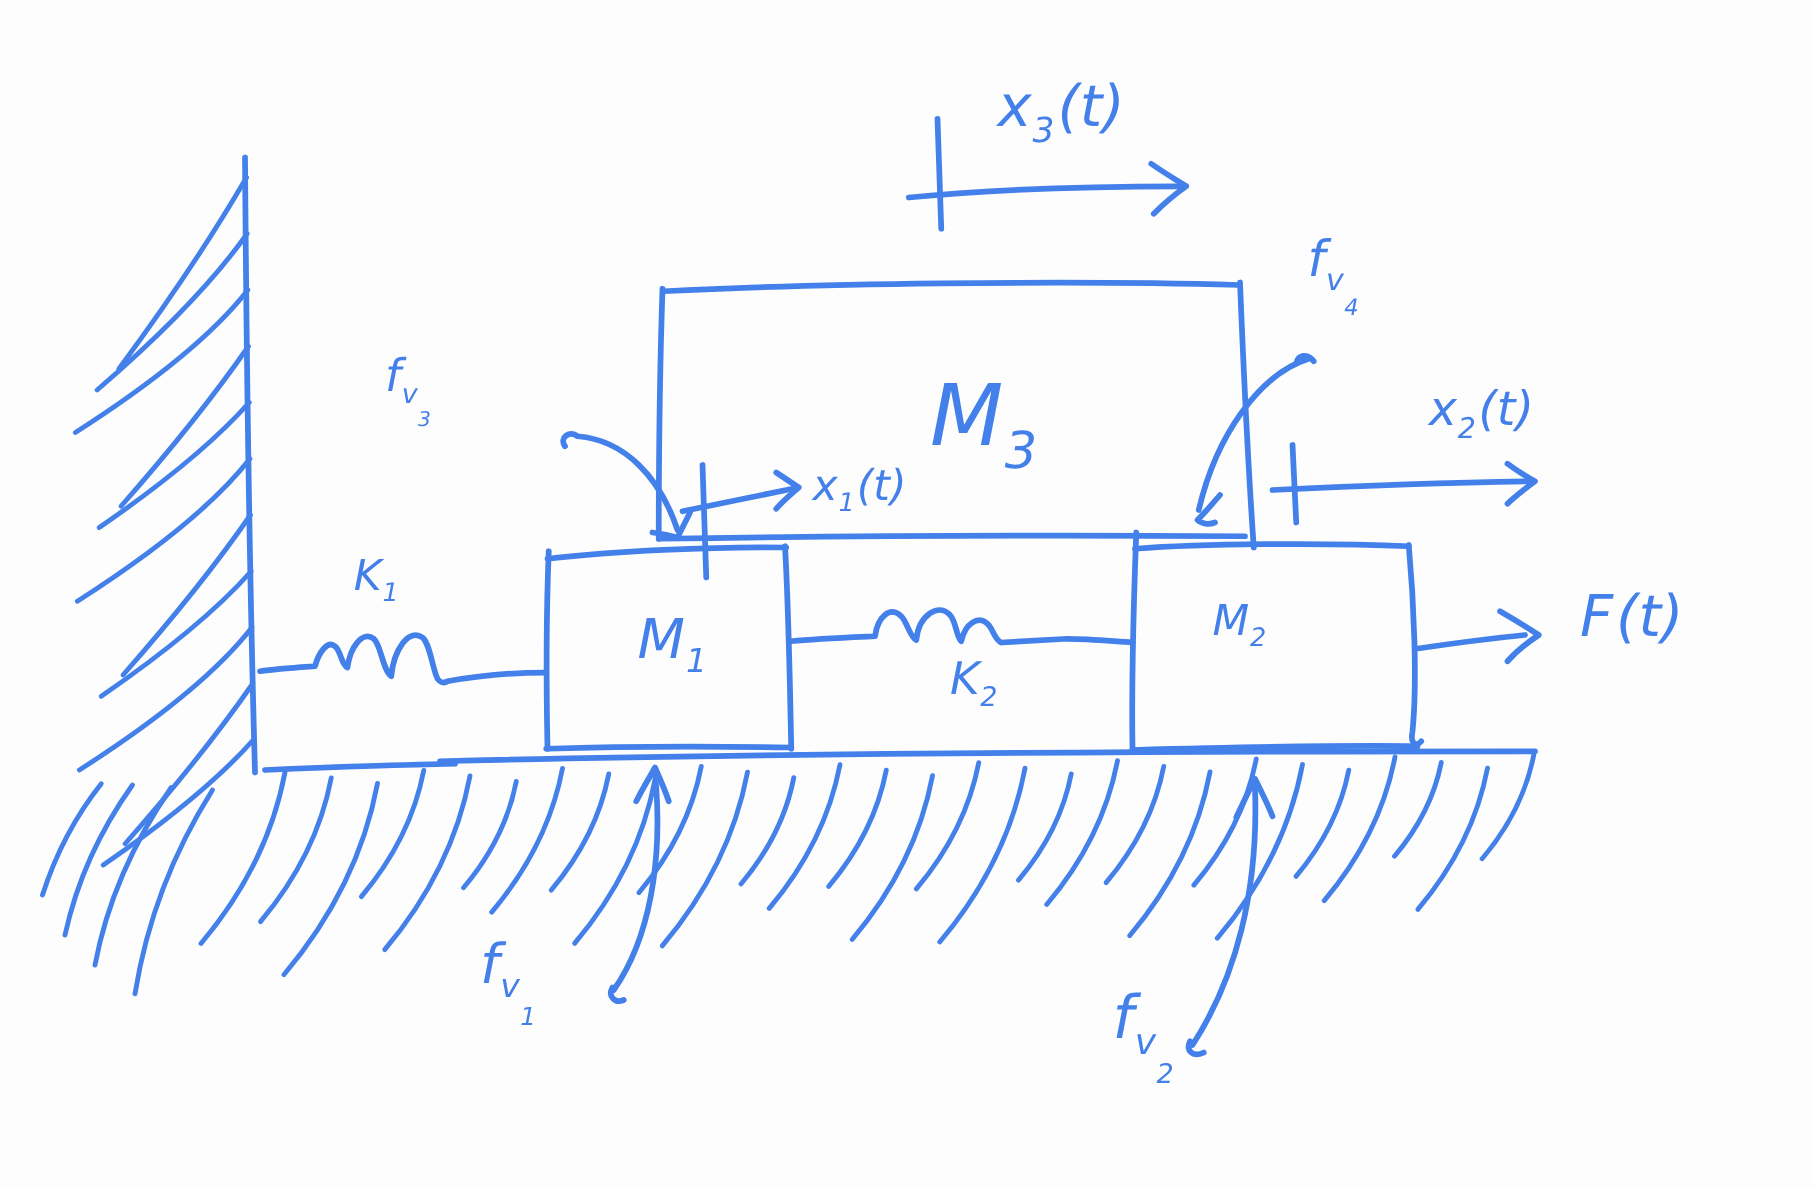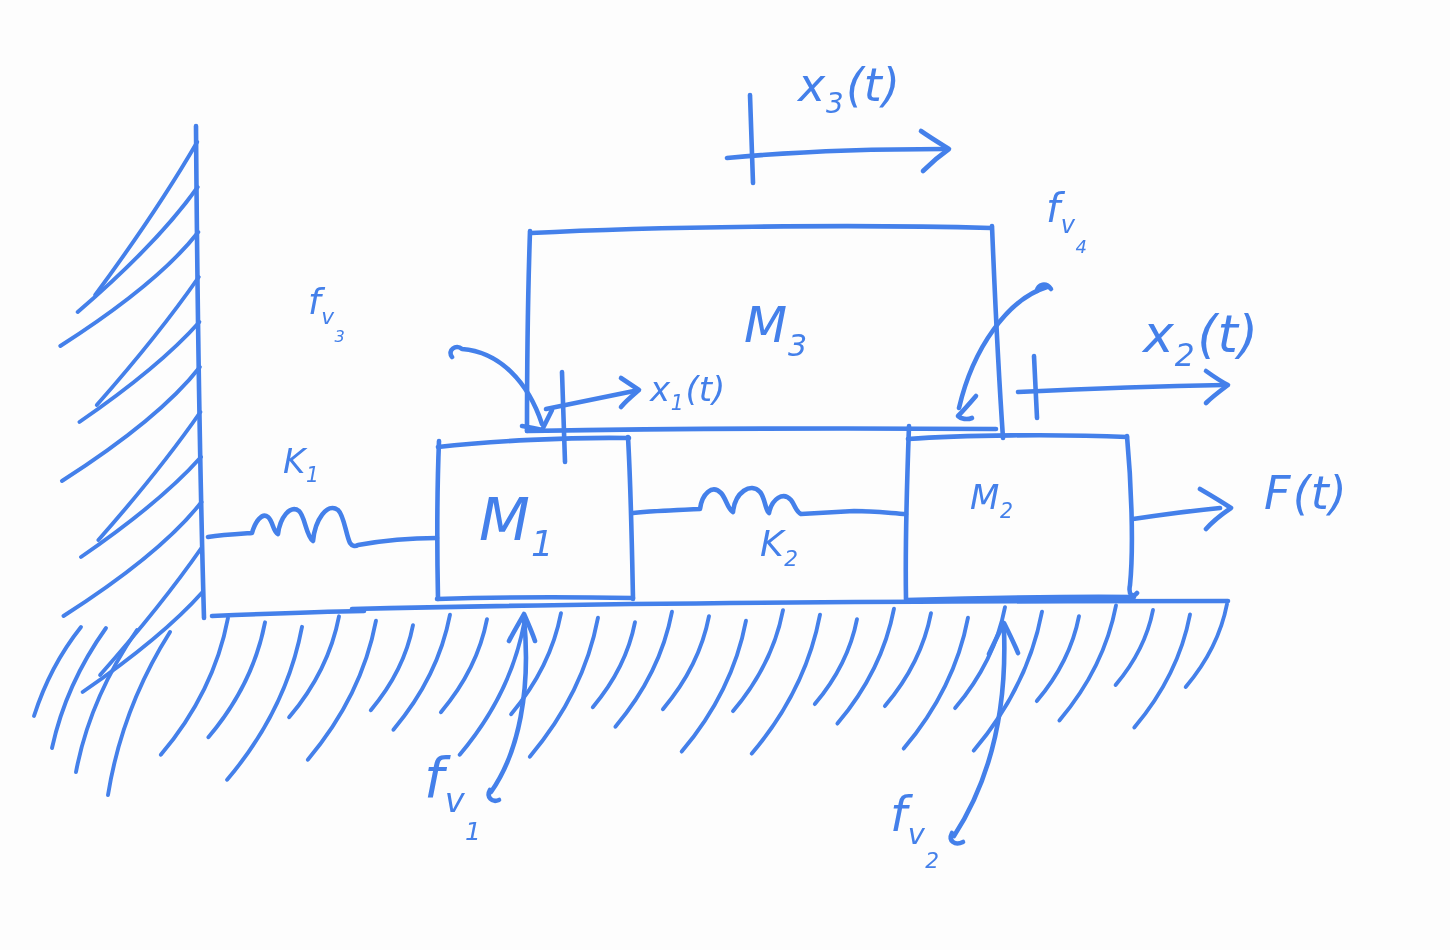--- a/index.html
+++ b/index.html
@@ -162,37 +162,37 @@
 
     <g>
       <path class="main-stroke" d="M 963,842 C 955,846 948,841 952,833"></path>
       <path class="main-stroke" d="M 954,836 C 989,782 1007,712 1004,630"></path>
       <path class="main-stroke" d="M 989,654 C 994,643 999,633 1004,623 C 1009,633 1014,643 1018,653"></path>
     </g>
   </svg>
 
   <div class="lbl" style="left:798px;top:62px;font-size:46px"><span class="main">x</span><span class="sub">3</span><span class="tail">(t)</span></div>
 
-  <div class="lbl" style="left:1143px;top:308px;font-size:52px"><span class="main">x</span><span class="sub">2</span><span class="tail">(t)</span></div>
+  <div class="lbl" style="left:1143px;top:308px;font-size:38px"><span class="main">x</span><span class="sub">2</span><span class="tail">(t)</span></div>
 
   <div class="lbl" style="left:650px;top:372px;font-size:34px"><span class="main">x</span><span class="sub">1</span><span class="tail">(t)</span></div>
 
   <div class="lbl" style="left:1264px;top:470px;font-size:46px"><span class="main">F</span><span class="tail">(t)</span></div>
 
-  <div class="lbl" style="left:744px;top:300px;font-size:50px"><span class="main">M</span><span class="sub">3</span></div>
+  <div class="lbl" style="left:744px;top:300px;font-size:68px"><span class="main">M</span><span class="sub">3</span></div>
 
-  <div class="lbl" style="left:479px;top:490px;font-size:59px"><span class="main">M</span><span class="sub">1</span></div>
+  <div class="lbl" style="left:510px;top:490px;font-size:44px"><span class="main">M</span><span class="sub">1</span></div>
 
   <div class="lbl" style="left:970px;top:480px;font-size:34px"><span class="main">M</span><span class="sub">2</span></div>
 
   <div class="lbl" style="left:283px;top:444px;font-size:34px"><span class="main">K</span><span class="sub">1</span></div>
 
   <div class="lbl" style="left:760px;top:526px;font-size:36px"><span class="main">K</span><span class="sub">2</span></div>
 
   <div class="lbl" style="left:308px;top:284px;font-size:36px"><span class="main">f</span><span class="sub">v</span><span class="subsub">3</span></div>
 
   <div class="lbl" style="left:1046px;top:188px;font-size:40px"><span class="main">f</span><span class="sub">v</span><span class="subsub">4</span></div>
 
-  <div class="lbl" style="left:424px;top:750px;font-size:56px"><span class="main">f</span><span class="sub">v</span><span class="subsub">1</span></div>
+  <div class="lbl" style="left:384px;top:750px;font-size:44px"><span class="main">f</span><span class="sub">v</span><span class="subsub">1</span></div>
 
   <div class="lbl" style="left:890px;top:790px;font-size:48px"><span class="main">f</span><span class="sub">v</span><span class="subsub">2</span></div>
 
 </div>
 
 </body></html>

